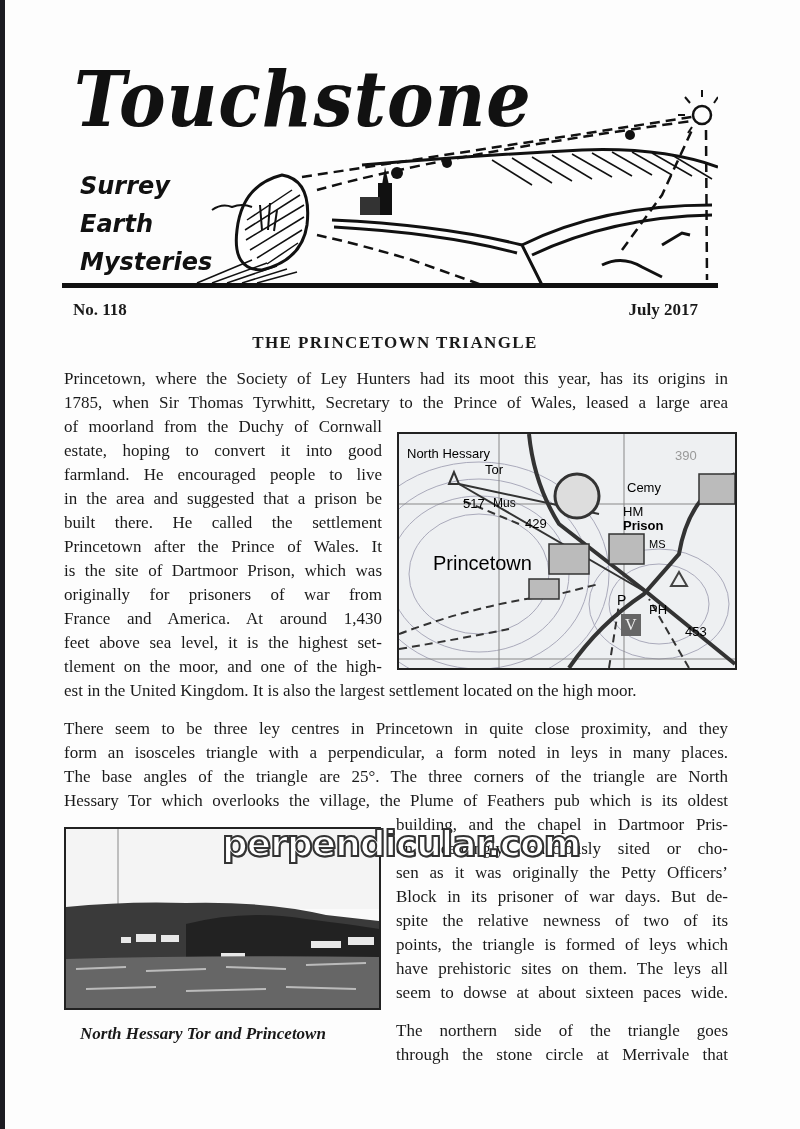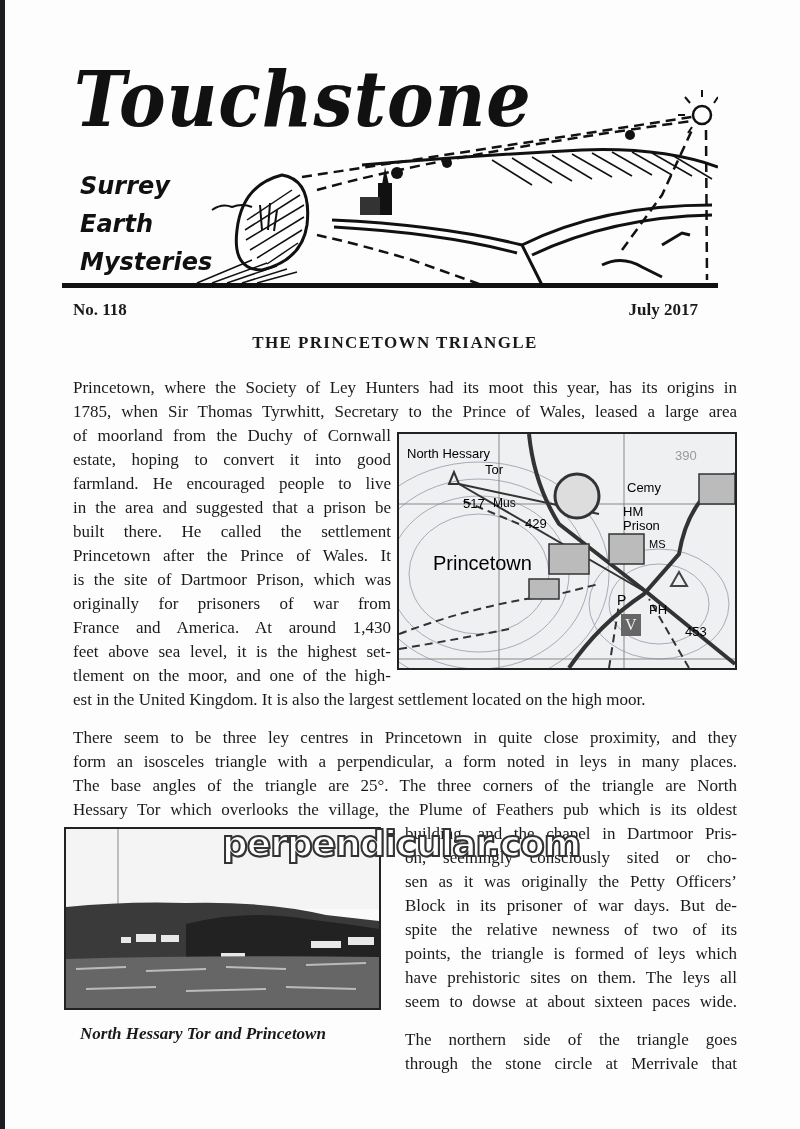--- a/index.html
+++ b/index.html
@@ -19,21 +19,21 @@
     font-style: italic;
   }
   .subtitle { position: absolute; left: 18px; top: 112px; font-family: "DejaVu Sans", sans-serif;
     font-style: italic; font-weight: bold; font-size: 24px; line-height: 38px; color: #111; }
   .issue-row { position: absolute; left: 73px; top: 300px; width: 625px; height: 22px;
     font-weight: bold; font-size: 17px; }
   .issue-no { position: absolute; left: 0; top: 0; }
   .issue-date { position: absolute; right: 0; top: 0; }
   .article-title { position: absolute; left: 0; top: 333px; width: 790px; text-align: center;
     font-weight: bold; font-size: 17px; letter-spacing: 1.4px; }
-  .para { position: absolute; font-size: 17px; line-height: 24px; text-align: justify; margin: 9px; }
+  .para { position: absolute; font-size: 17px; line-height: 24px; text-align: justify; margin: 0; }
   .line { display: block; height: 24px; white-space: nowrap; text-align-last: justify; text-align: justify; }
   .line.last { text-align-last: left; }
   .p1a { left: 64px; top: 367px; width: 664px; }
   .p1b { left: 64px; top: 415px; width: 318px; }
   .p1c { left: 64px; top: 679px; width: 664px; }
   .p2a { left: 64px; top: 717px; width: 664px; }
   .p2b { left: 396px; top: 813px; width: 332px; }
   .p3 { left: 396px; top: 1019px; width: 332px; }
   .map { position: absolute; left: 397px; top: 432px; width: 336px; height: 234px;
     border: 2px solid #222; background: #eef0f2; overflow: hidden; }
@@ -207,21 +207,21 @@
     <rect x="222" y="180" width="20" height="22" fill="#666"></rect>
   </svg>
   <span class="map-label" style="left:8px;top:12px;font-size:13px;">North Hessary</span>
   <span class="map-label" style="left:86px;top:28px;font-size:13px;">Tor</span>
   <span class="map-label" style="left:64px;top:62px;font-size:13px;">517</span>
   <span class="map-label" style="left:94px;top:62px;font-size:12px;">Mus</span>
   <span class="map-label" style="left:126px;top:82px;font-size:13px;">429</span>
   <span class="map-label" style="left:34px;top:118px;font-size:20px;">Princetown</span>
   <span class="map-label" style="left:228px;top:46px;font-size:13px;">Cemy</span>
   <span class="map-label" style="left:224px;top:70px;font-size:13px;">HM</span>
-  <span class="map-label" style="left:224px;top:84px;font-size:13px;">Prison</span>
+  <span class="map-label" style="left:224px;top:84px;font-size:13px;font-weight:bold;">Prison</span>
   <span class="map-label" style="left:250px;top:104px;font-size:11px;">MS</span>
   <span class="map-label" style="left:218px;top:158px;font-size:14px;">P</span>
   <span class="map-label" style="left:250px;top:168px;font-size:13px;">PH</span>
   <span class="map-label" style="left:226px;top:182px;font-size:16px;color:#eee;font-family:'Liberation Serif',serif;">V</span>
   <span class="map-label" style="left:286px;top:190px;font-size:13px;">453</span>
   <span class="map-label" style="left:276px;top:14px;font-size:13px;color:#999;">390</span>
 </div>
 
 <div class="para p2a">
   <span class="line">There seem to be three ley centres in Princetown in quite close proximity, and they</span>

